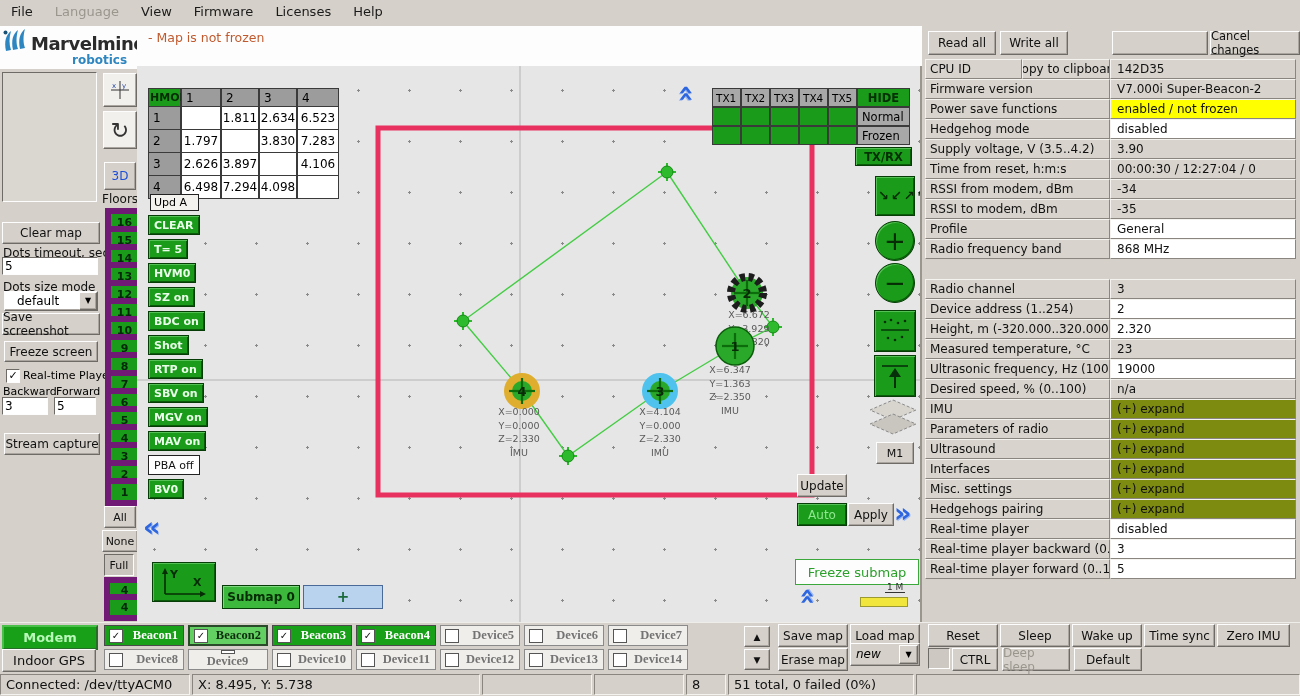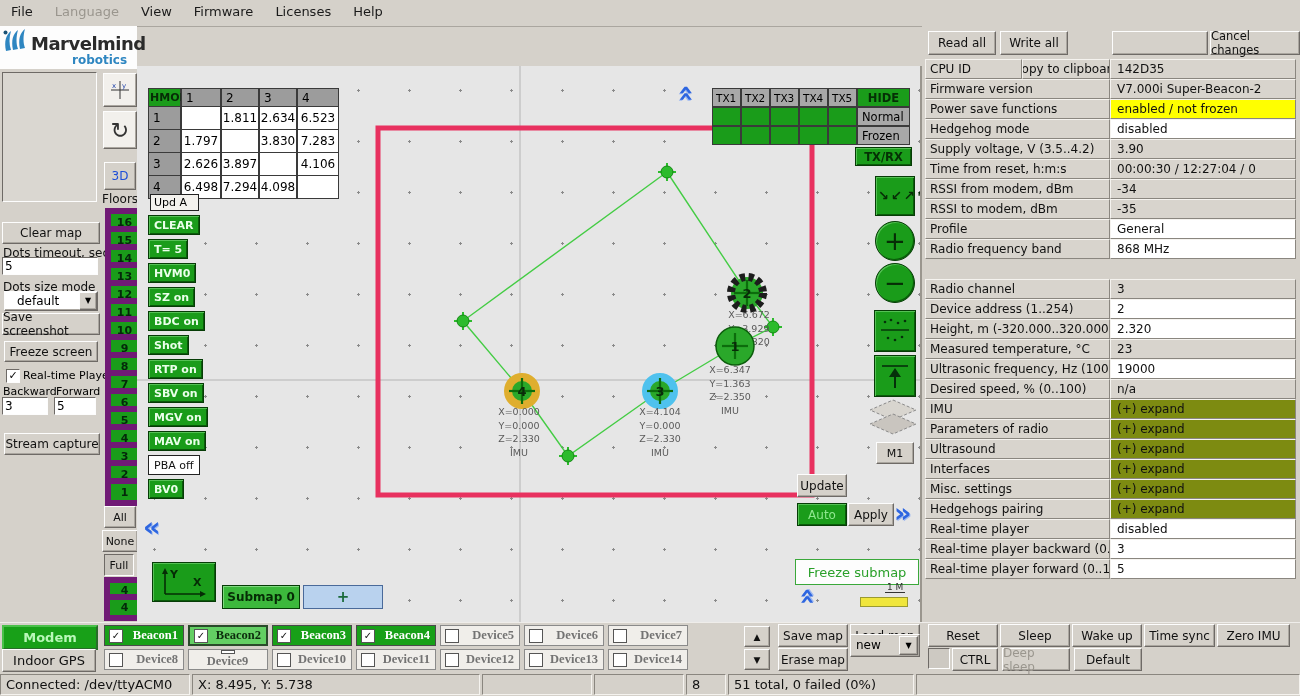--- a/index.html
+++ b/index.html
@@ -119,20 +119,23 @@
         <div class="abs num-btn" style="left: 105px; top: 391px; width: 27px; height: 16px;">2</div>
         <div class="abs num-btn" style="left: 105px; top: 409px; width: 27px; height: 16px;">1</div>
         <div class="abs raised btn sm" style="left: 104px; top: 437px; width: 30px; height: 20px;">All</div>
         <div class="abs raised btn sm" style="left: 102px; top: 461px; width: 34px; height: 20px;">None</div>
         <div class="abs btn sm sunken" style="left: 104px; top: 485px; width: 28px; height: 20px; background: rgb(201, 197, 190);">Full</div>
         <div class="abs num-btn" style="left: 104px; top: 508px; width: 29px; height: 15px;">4</div>
         <div class="abs num-btn" style="left: 104px; top: 525px; width: 29px; height: 15px;">4</div>
       </div>
   </div>
 
+  <div class="abs" style="left:137px;top:26px;width:785px;height:40px;background:#fdfdfd;">
+    <div class="abs" style="left:11px;top:4px;font-size:12.5px;color:#c05a2e;">- Map is not frozen</div>
+  </div>
 
   <div class="abs" id="mapcanvas" style="left:137px;top:66px;width:783px;height:556px;background:#e6e6e6;border-right:2px solid #9a968e;overflow:hidden;
               background-image:radial-gradient(circle,#8a8a8a 1.1px,transparent 1.4px);background-size:51px 51px;background-position:43px 50px;">
     <svg id="mapsvg" width="783" height="556" viewBox="0 0 783 556" style="position:absolute;left:0;top:0;">
         <line x1="383" y1="0" x2="383" y2="556" stroke="#b4b4b4" stroke-width="1"></line>
         <line x1="0" y1="314" x2="783" y2="314" stroke="#b4b4b4" stroke-width="1"></line>
         <polyline points="530,106 326,255 385,325 431,390 523,325 598,280 636,261 610,227 530,106" fill="none" stroke="#44cc44" stroke-width="1.4"></polyline>
         <rect x="241" y="62" width="434" height="367" fill="none" stroke="#e8315f" stroke-width="5"></rect>
         <g>
           <line x1="521" y1="106" x2="539" y2="106" stroke="#2dbb2d" stroke-width="2"></line>
@@ -536,21 +539,21 @@
 
     <div class="abs raised btn" style="left:778px;top:1px;width:68px;height:21px;">
       <span>Save map</span>
     </div>
     <div class="abs raised btn" style="left:850px;top:1px;width:68px;height:21px;">
       <span>Load map</span>
     </div>
     <div class="abs raised btn" style="left:778px;top:25px;width:68px;height:21px;">
       <span>Erase map</span>
     </div>
-    <div class="abs raised" style="left:850px;top:11px;width:68px;height:21px;">
+    <div class="abs raised" style="left:850px;top:20px;width:68px;height:21px;font-style:italic;">
       <span style="position:absolute;left:5px;top:3px;font-size:12px;">new</span>
       <span class="abs raised" style="right:1px;top:1px;width:17px;height:17px;font-size:8px;text-align:center;line-height:17px;">▼</span>
     </div>
 
     <div class="abs raised btn" style="left:928px;top:1px;width:68px;height:21px;">
       <span>Reset</span>
     </div>
     <div class="abs raised btn" style="left:1000px;top:1px;width:68px;height:21px;">
       <span>Sleep</span>
     </div>

